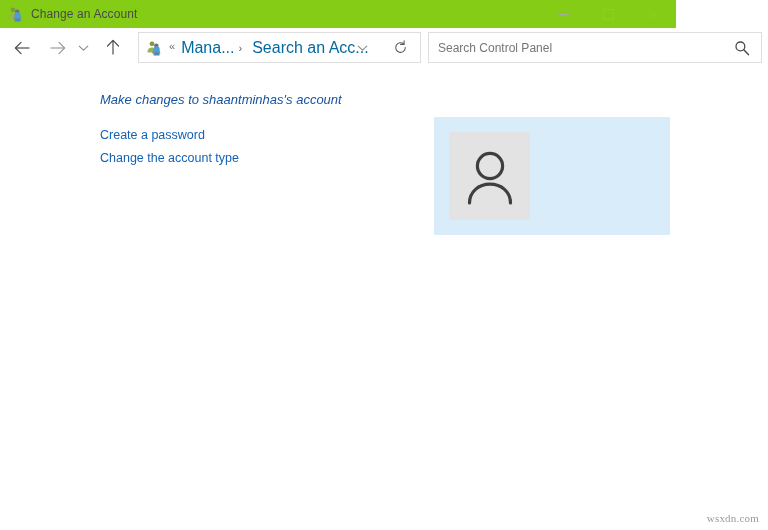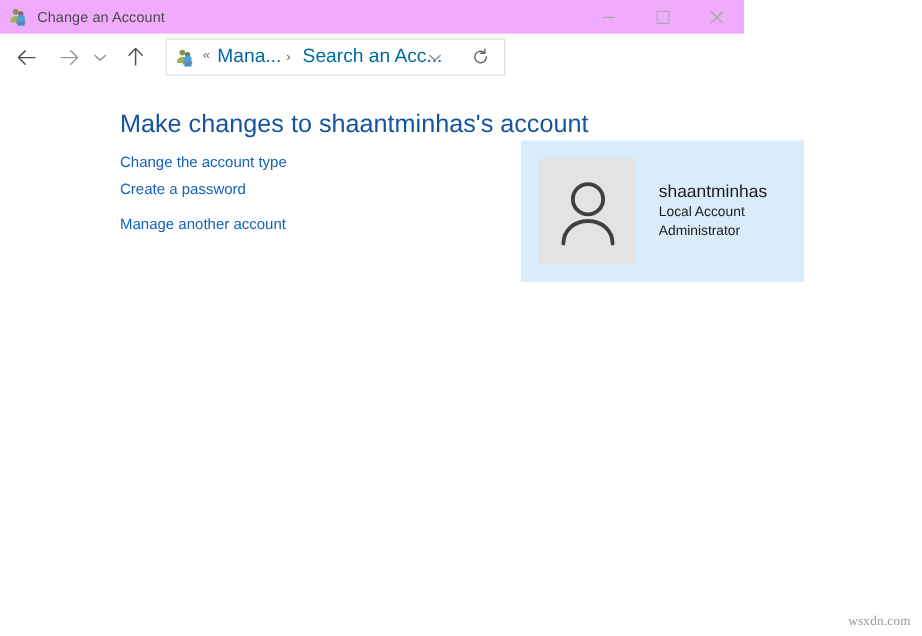--- a/index.html
+++ b/index.html
@@ -14,23 +14,23 @@
     font-family: "Liberation Sans", sans-serif;
     overflow: hidden;
     position: relative;
     -webkit-font-smoothing: antialiased;
   }
 
   
   .titlebar {
     position: absolute;
     top: 0; left: 0;
-    width: 620px;
+    width: 676px;
     height: 28px;
-    background: #f0abfc;
+    background: #84cc16;
     display: flex;
     align-items: center;
   }
   .titlebar-icon {
     margin-left: 7px;
     width: 16px;
     height: 16px;
     display: block;
     flex: 0 0 auto;
   }
@@ -197,23 +197,24 @@
     top: 66px;
     left: 0;
     width: 768px;
     height: 464px;
     background: #ffffff;
   }
   .page-heading {
     position: absolute;
     left: 100px;
     top: 26px;
-    font-size: 21px;
+    font-size: 13px;
     color: #15539e;
     white-space: nowrap;
+    font-style: italic;
   }
   .links {
     position: absolute;
     left: 100px;
     top: 58px;
     width: 300px;
   }
   .link-item {
     display: block;
     font-size: 12.5px;
@@ -362,40 +363,43 @@
     </button>
 
     <button class="addr-refresh">
       <svg width="15" height="15" viewBox="0 0 15 15">
         <path d="M12.3 7.5a4.8 4.8 0 1 1-1.5-3.45" fill="none" stroke="#5a5a5a" stroke-width="1.1" stroke-linecap="round"></path>
         <polyline points="11.1,0.9 11.1,4.4 7.6,4.4" fill="none" stroke="#5a5a5a" stroke-width="1.1" stroke-linecap="round" stroke-linejoin="round"></polyline>
       </svg>
     </button>
   </div>
 
+  <div class="searchbox">
+    <input class="search-input" type="text" placeholder="Search Control Panel" value="" style="">
+    <button class="search-icon-btn">
+      <svg width="16" height="16" viewBox="0 0 16 16">
+        <circle cx="6.4" cy="6.4" r="4.4" fill="none" stroke="#4a4a4a" stroke-width="1.3"></circle>
+        <line x1="9.8" y1="9.8" x2="14.4" y2="14.6" stroke="#4a4a4a" stroke-width="1.5" stroke-linecap="round"></line>
+      </svg>
+    </button>
+  </div>
 </div>
 
 <div class="content">
 
   <div class="page-heading">Make changes to shaantminhas's account</div>
 
   <div class="links">
+    <a class="link-item" href="#">Create a password</a>
     <a class="link-item" href="#">Change the account type</a>
-    <a class="link-item" href="#">Create a password</a>
-    <a class="link-item spaced" href="#">Manage another account</a>
   </div>
 
   <div class="account-panel">
     <div class="avatar-box">
       <svg width="56" height="60" viewBox="0 0 56 60">
         <circle cx="28" cy="20" r="12.6" fill="none" stroke="#3f3f3f" stroke-width="3.2"></circle>
         <path d="M7.5 57c0-11.4 9.2-18.8 20.5-18.8S48.5 45.6 48.5 57" fill="none" stroke="#3f3f3f" stroke-width="3.2" stroke-linecap="round"></path>
       </svg>
     </div>
-    <div class="account-info">
-      <div class="account-name">shaantminhas</div>
-      <div class="account-meta">Local Account</div>
-      <div class="account-meta">Administrator</div>
-    </div>
   </div>
 
   <div class="watermark">wsxdn.com</div>
 </div>
 
 </body></html>

